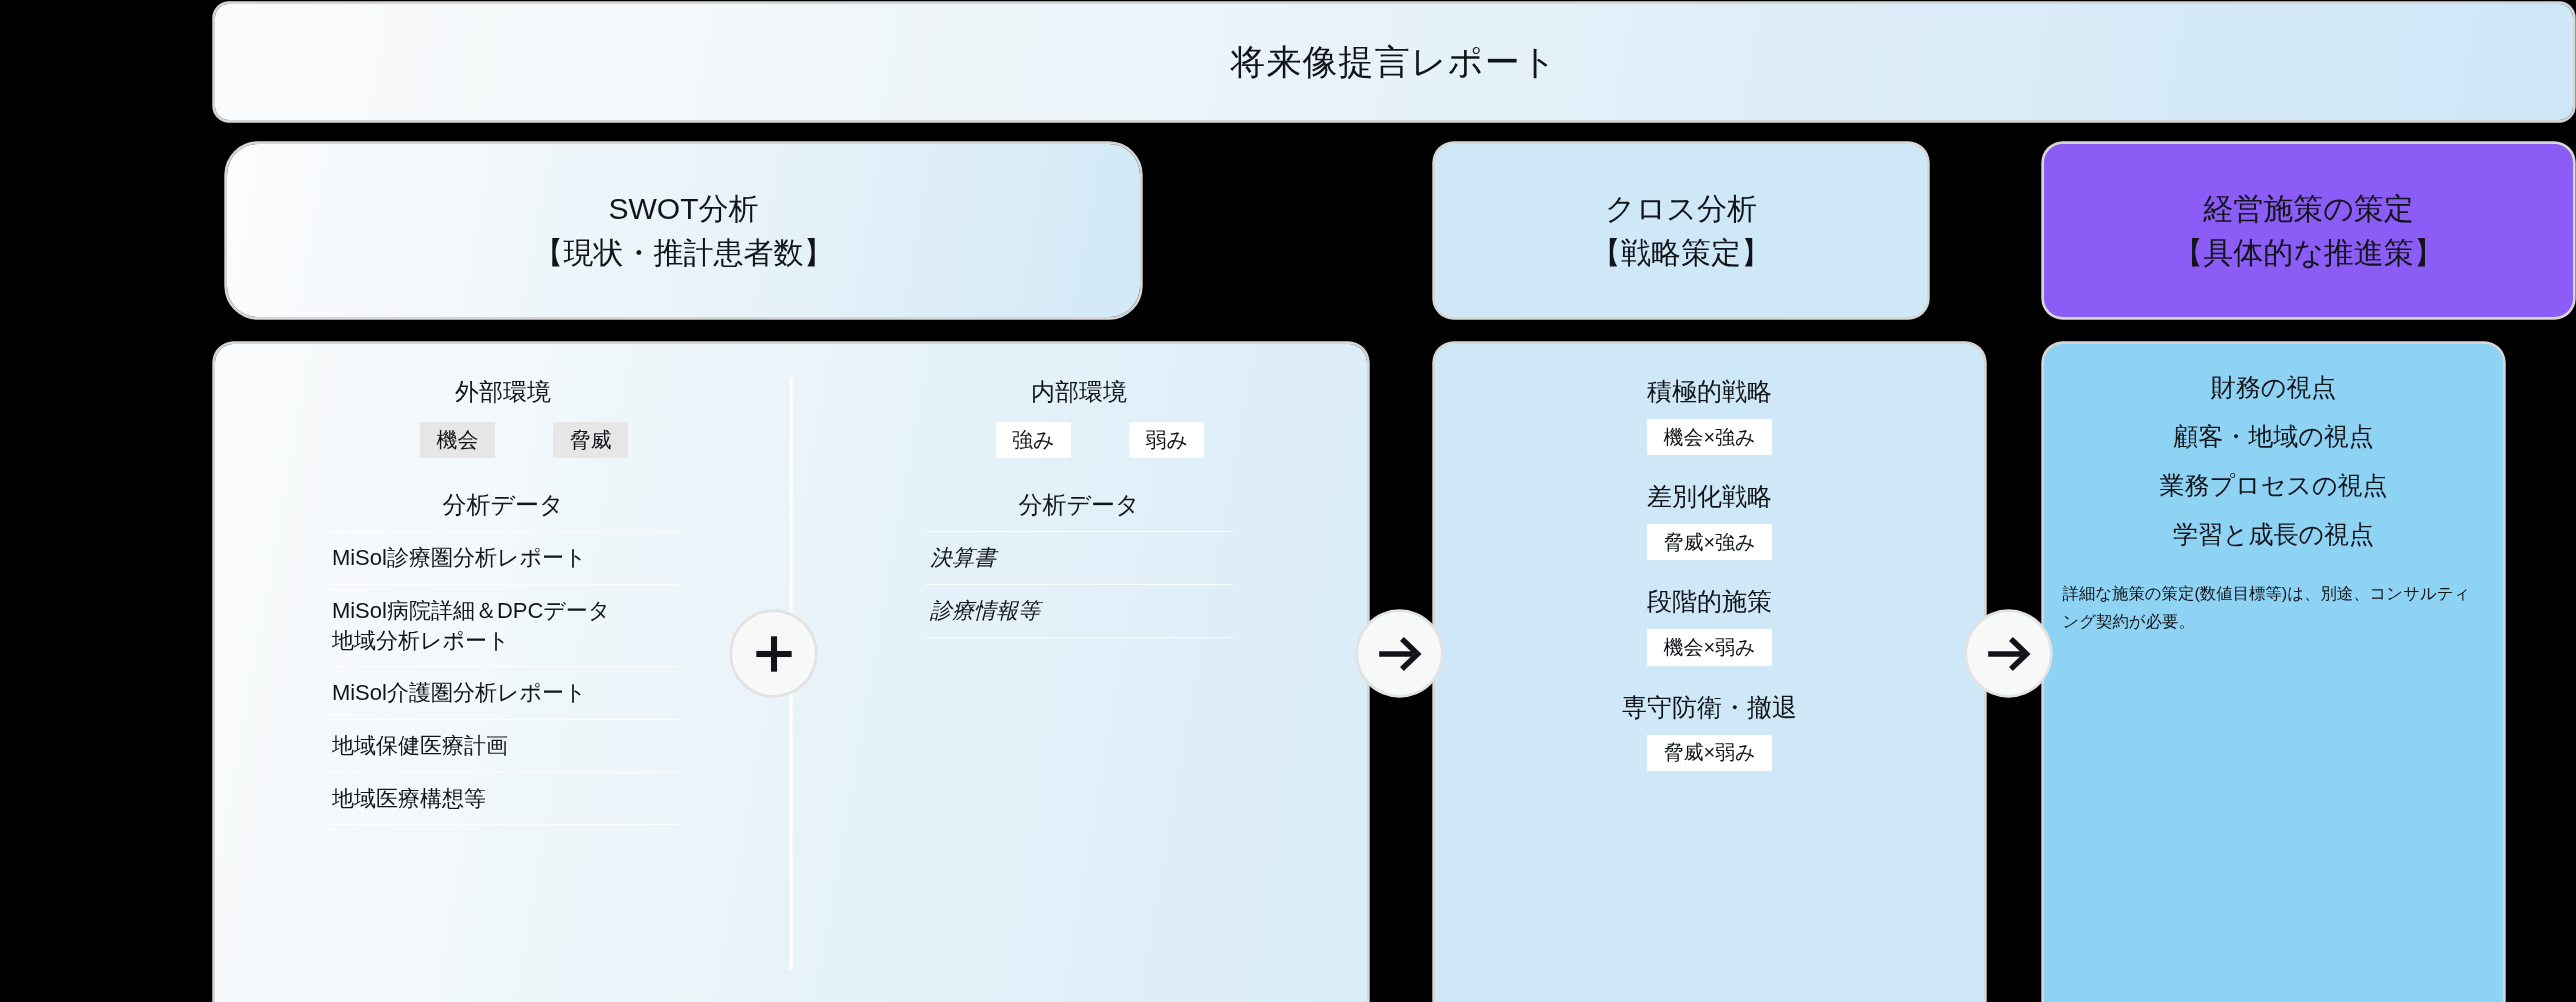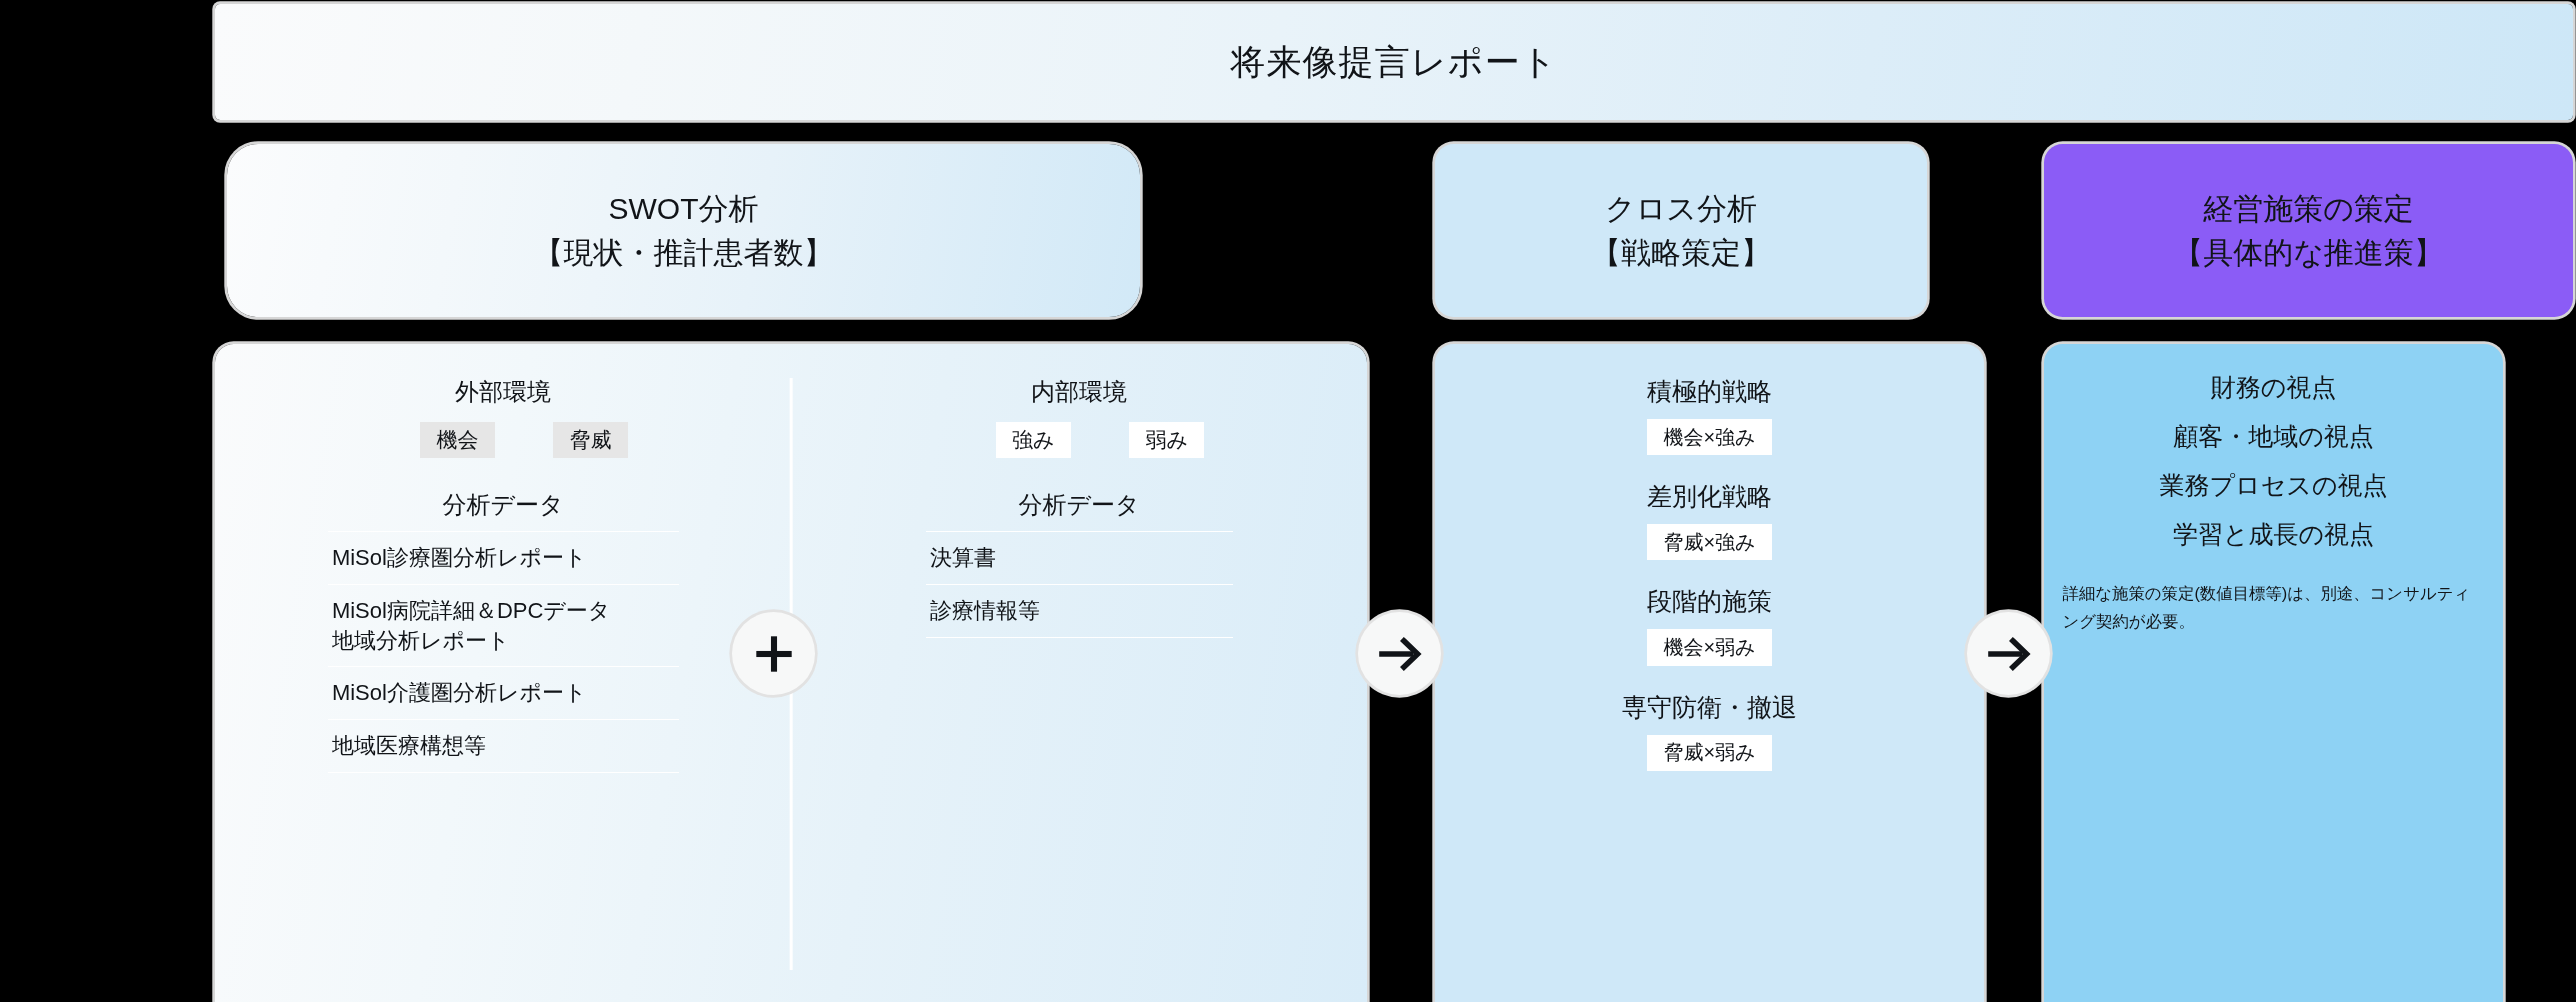--- a/index.html
+++ b/index.html
@@ -18,21 +18,21 @@
     padding: 0 0 0 0;
   }
 
   
   .title-bar {
     position: absolute;
     left: 215px;
     top: 4.4px;
     width: 2358px;
     height: 116px;
-    border-radius: 5px;
+    border-radius: 14px;
     background: linear-gradient(100deg, #fafbfc 0%, #f4f8fa 18%, #e9f3f9 45%, #dcedf8 70%, #cde7f7 100%);
     display: flex;
     align-items: center;
     justify-content: center;
     box-shadow: 0 0 0 2.7px rgba(225,225,225,0.95);
   }
   .title-bar-text {
     font-size: 35px;
     color: #111418;
     letter-spacing: 1.1px;
@@ -92,21 +92,21 @@
   .tag-grey  { background: #e6e6e6; }
   .tag-white { background: #ffffff; }
   .data-title { font-size: 24px; color: #111418; margin-bottom: 10px; }
   .data-list { width: 351px; }
   .data-item {
     font-size: 22px; color: #111418; text-align: left;
     padding: 11px 4.4px; line-height: 1.35;
     border-top: 1.6px solid #ffffff;
   }
   .data-item:last-child { border-bottom: 1.6px solid #ffffff; }
-  .col-internal .data-list { width: 307px; }
+  .col-internal .data-list { width: 307px; font-style: italic; }
 
   
   .cross-inner {
     display: flex; flex-direction: column; align-items: center;
     padding-top: 31px; gap: 0;
   }
   .cross-block { display: flex; flex-direction: column; align-items: center; margin-bottom: 25px; }
   .cross-block:last-child { margin-bottom: 0; }
   .cross-label { font-size: 25px; color: #111418; margin-bottom: 11px; }
   .cross-chip {
@@ -178,20 +178,21 @@
           <div class="tag-row">
             <span class="tag tag-grey">機会</span>
             <span class="tag tag-grey">脅威</span>
           </div>
           <div class="data-title">分析データ</div>
           <div class="data-list">
             <div class="data-item">MiSol診療圏分析レポート</div>
             <div class="data-item" style="white-space:pre-line">MiSol病院詳細＆DPCデータ
 地域分析レポート</div>
             <div class="data-item">MiSol介護圏分析レポート</div>
+            <div class="data-item">地域保健医療計画</div>
             <div class="data-item">地域医療構想等</div>
           </div>
         </div>
 
         <div class="swot-col col-internal">
           <div class="env-title">内部環境</div>
           <div class="tag-row">
             <span class="tag tag-white">強み</span>
             <span class="tag tag-white">弱み</span>
           </div>

